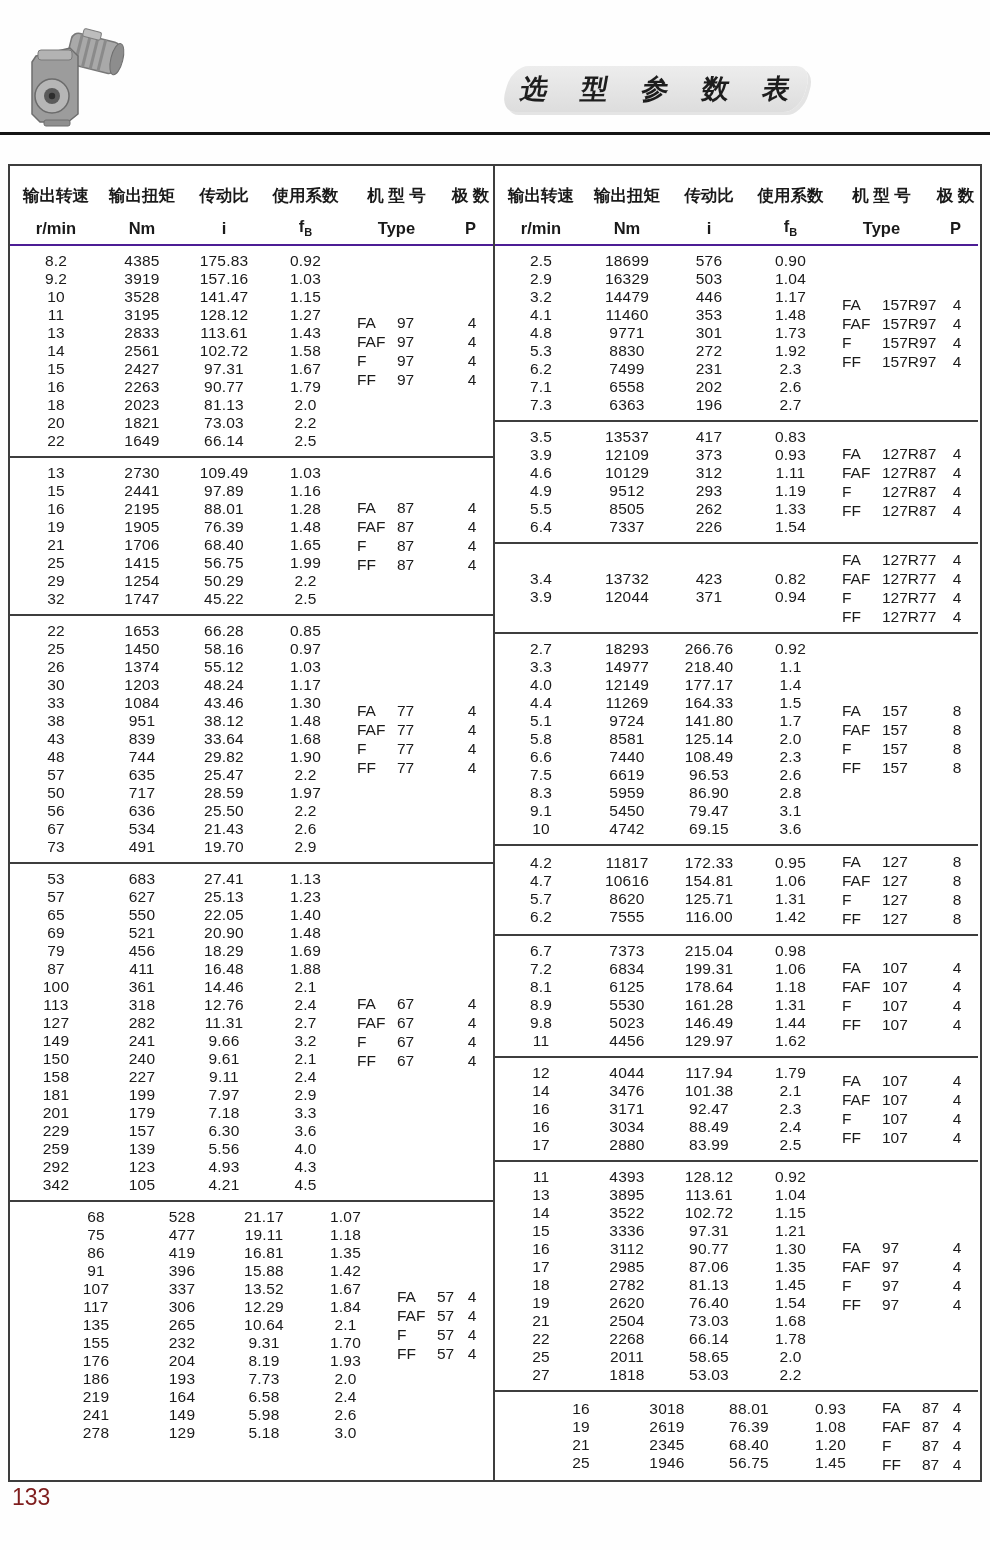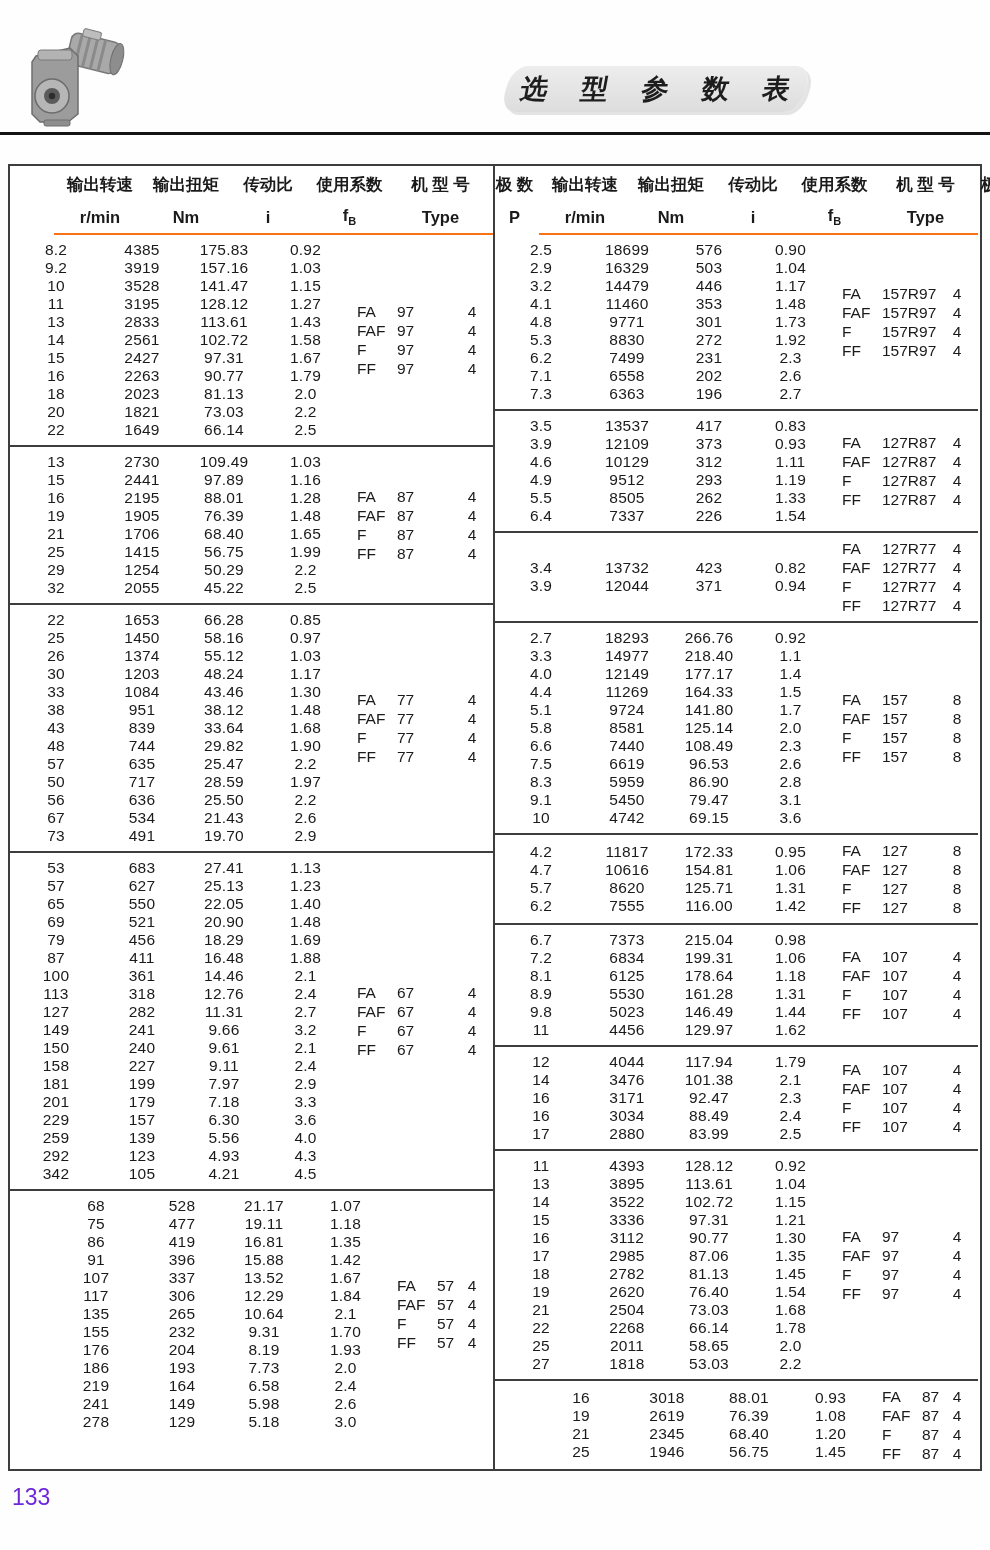--- a/index.html
+++ b/index.html
@@ -23,42 +23,42 @@
   }
   .top-rule{position:absolute;left:0;top:132px;width:990px;height:3px;background:#141414;}
   
   .param-table{
     position:absolute;left:8px;top:164px;width:970px;
     border:2px solid #3d3d3d;display:flex;align-items:stretch;background:#fff;
   }
   .panel{width:483px;display:flex;flex-direction:column;}
   .panel.left{border-right:2px solid #3d3d3d;}
   .panel-header{
-    height:64px;border-bottom:2px solid #f97316;
+    height:64px;border-bottom:2px solid #4c1d95;
     display:grid;grid-template-columns:92px 80px 84px 79px 103px 45px;
-    grid-template-rows:1fr 1fr;align-items:center;padding-top:3px;margin-left:44px;
+    grid-template-rows:1fr 1fr;align-items:center;padding-top:14px;
   }
   .ph{ text-align:center;font-size:16.5px;font-weight:bold;white-space:nowrap;}
   .pu{ text-align:center;font-size:16.5px;font-weight:bold;}
   .pu sub{font-size:11px;}
   .panel-body{display:flex;flex-direction:column;flex:1;}
   .block{border-bottom:2px solid #3d3d3d;padding:6px 0;}
   .block:last-child{border-bottom:none;padding-left:40px;}
   .power-title{font-size:24px;font-weight:bold;padding:6px 0 4px 12px;letter-spacing:0.5px;}
   .block-inner{display:flex;align-items:center;}
   .rows{width:335px;}
   .drow{display:grid;grid-template-columns:92px 80px 84px 79px;height:18px;line-height:18px;}
   .drow span{text-align:center;font-size:15.5px;letter-spacing:0.2px;}
   .types{flex:1;padding-left:12px;display:flex;flex-direction:column;justify-content:center;}
   .trow{display:flex;align-items:center;height:19px;line-height:19px;font-size:15.5px;}
   .tprefix{display:inline-block;width:40px;}
   .tsize{display:inline-block;}
   .tpole{margin-left:auto;width:34px;text-align:center;margin-right:4px;}
   
-  .page-number{position:absolute;left:12px;top:1484px;font-size:23px;color:#6d28d9;}
+  .page-number{position:absolute;left:12px;top:1484px;font-size:23px;color:#7f1d1d;}
 </style>
 </head>
 <body>
 
 <div class="logo-wrap">
   <svg width="112" height="104" viewBox="0 0 112 104">
     <g transform="rotate(14 78 30)">
       <rect x="50" y="12" width="50" height="32" rx="7" fill="#a9a9a9" stroke="#787878" stroke-width="1.5"></rect>
       <ellipse cx="99" cy="28" rx="6" ry="16" fill="#8d8d8d" stroke="#6f6f6f" stroke-width="1"></ellipse>
       <rect x="58" y="12" width="3" height="32" fill="#8a8a8a"></rect>
@@ -234,21 +234,21 @@
                 <span class="c-fb">1.99</span>
               </div>
               <div class="drow">
                 <span class="c-speed">29</span>
                 <span class="c-nm">1254</span>
                 <span class="c-i">50.29</span>
                 <span class="c-fb">2.2</span>
               </div>
               <div class="drow">
                 <span class="c-speed">32</span>
-                <span class="c-nm">2055</span>
+                <span class="c-nm">1747</span>
                 <span class="c-i">45.22</span>
                 <span class="c-fb">2.5</span>
               </div>
             </div>
             <div class="types">
               <div class="trow">
                 <span class="tprefix">FA</span>
                 <span class="tsize">87</span>
                 <span class="tpole">4</span>
               </div>

